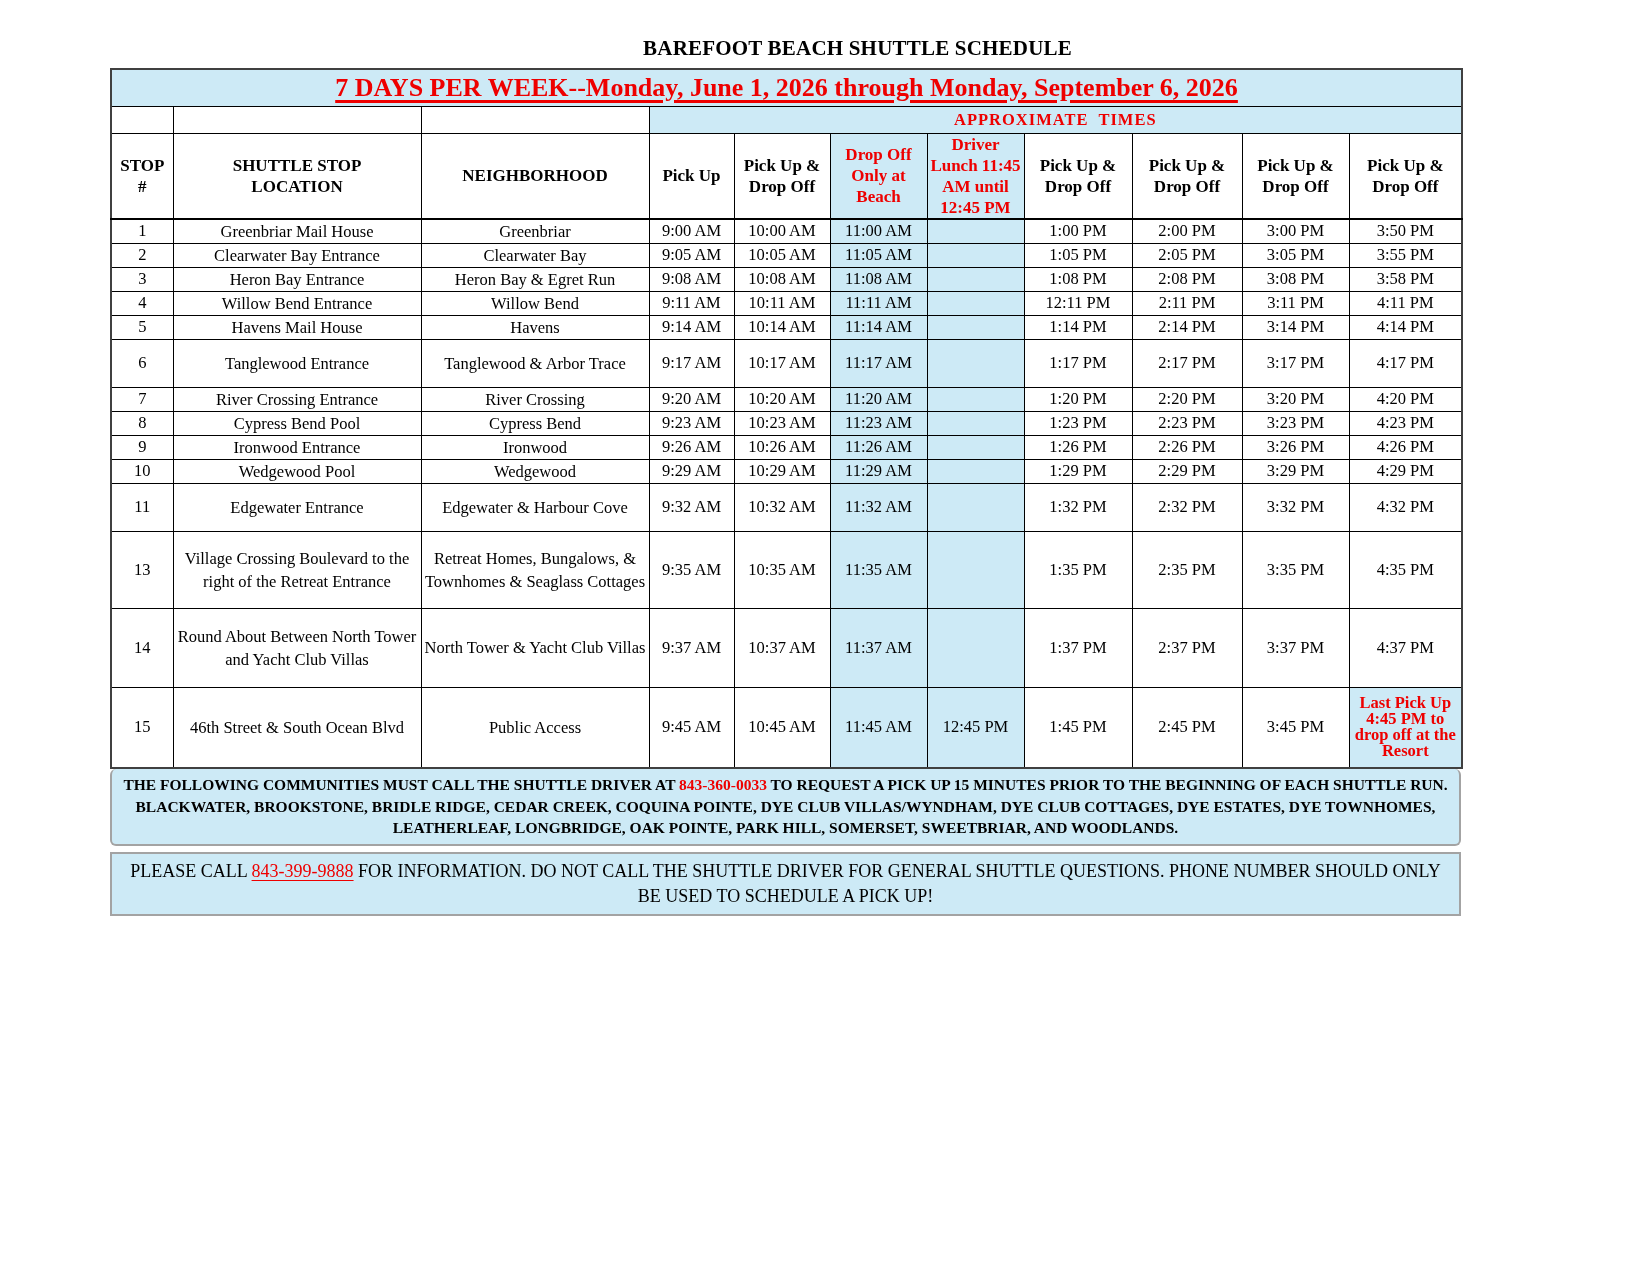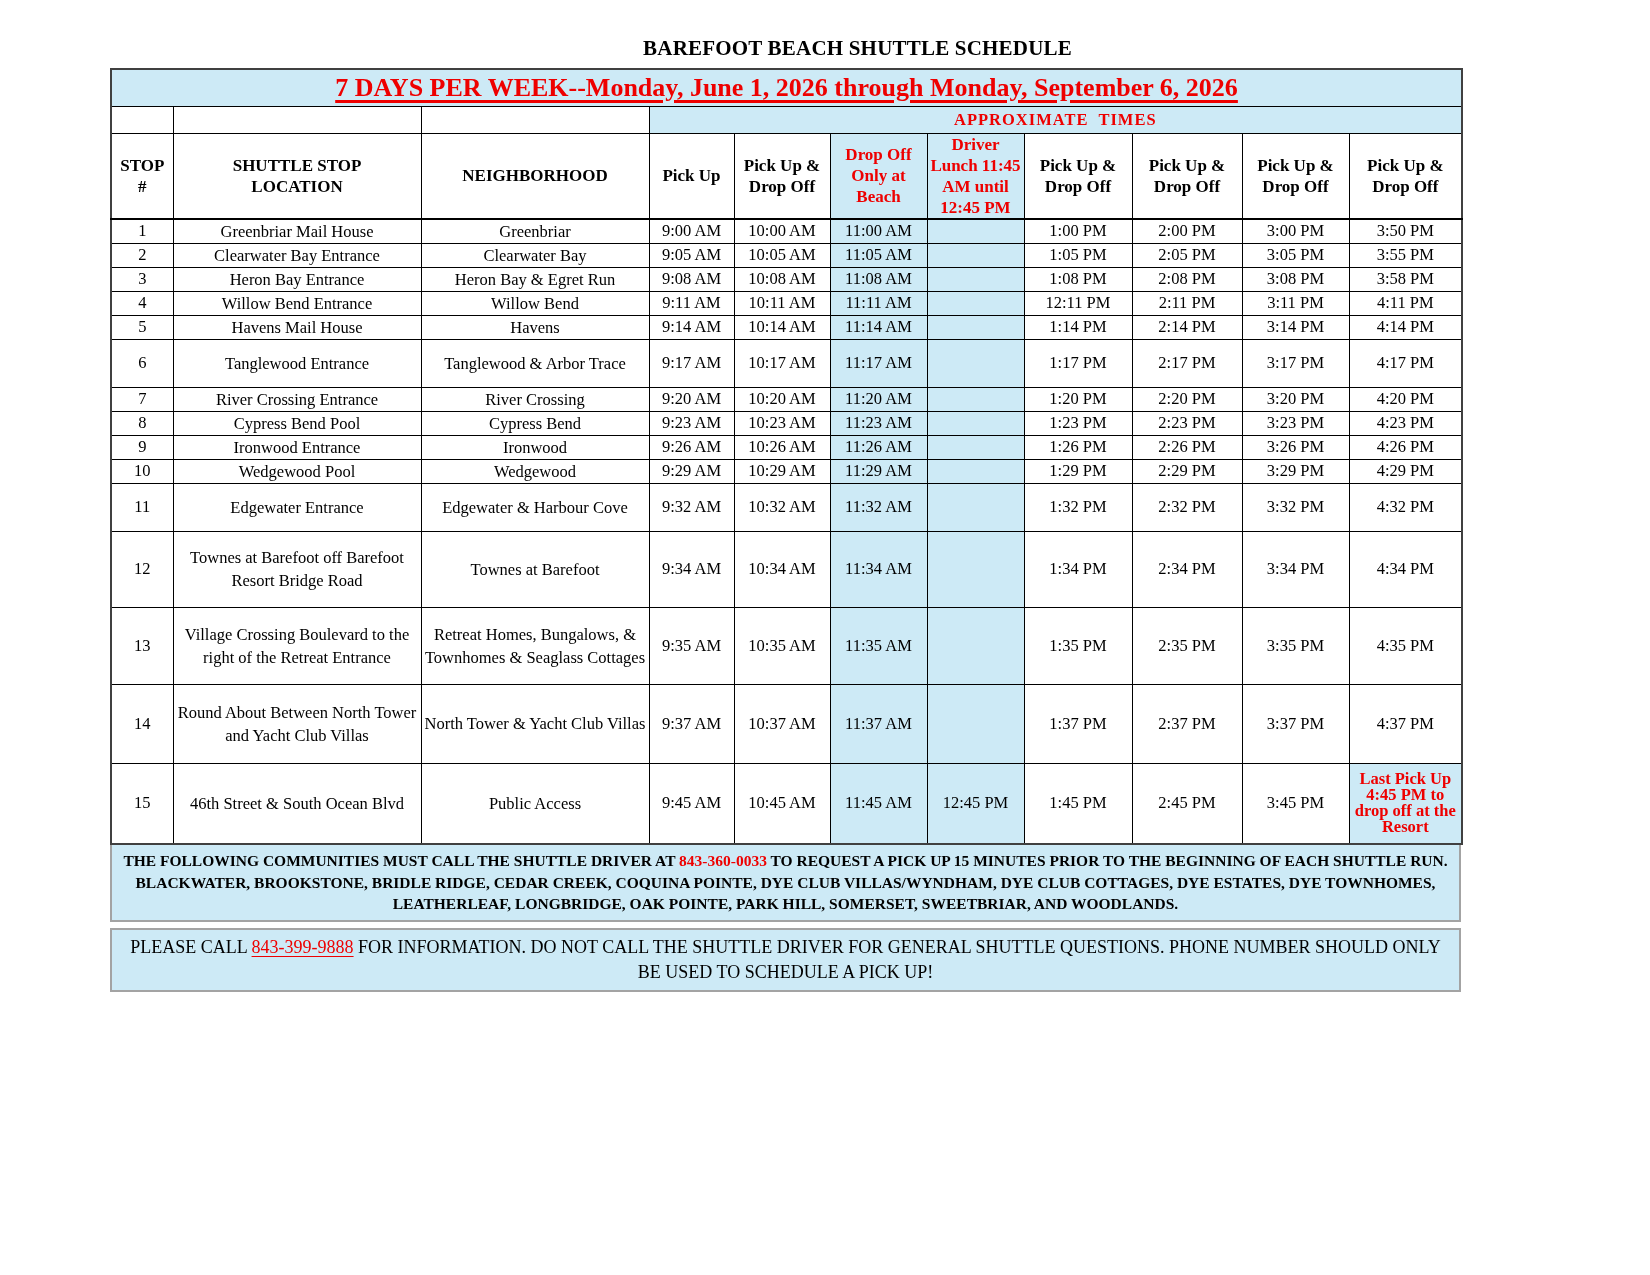--- a/index.html
+++ b/index.html
@@ -52,21 +52,21 @@
   td.last-special {
     color:var(--red); font-weight:bold; font-size:12.5px; line-height:16px;
     background:var(--blue); padding:0 4px; white-space:normal;
   }
   tbody tr { height:24px; }
   
   .note {
     border:2px solid #a3a3a3; background:var(--blue); width:1351px;
     text-align:center; padding:5px 8px;
   }
-  .note1 { margin-top:0; border-top:none; font-weight:bold; font-size:15.5px; line-height:21.5px; }
+  .note1 { margin-top:0; border-top:none; font-weight:bold; font-size:15.5px; line-height:21.5px;border-radius:6px; }
   .note2 { margin-top:6px; font-size:18px; line-height:25px; }
   .phone { color:var(--red); }
   .phone-link { color:var(--red); text-decoration:underline; text-underline-offset:3px; }
   :root { --blue:#cdeaf6; --red:#ee0000; --teal:#117c80; }
 </style>
 </head>
 <body>
 
 <div class="content">
   <div class="doc-title">BAREFOOT BEACH SHUTTLE SCHEDULE</div>
@@ -260,33 +260,20 @@
           <td class="c-nb">Edgewater &amp; Harbour Cove</td>
           <td class="c-time">9:32 AM</td>
           <td class="c-time">10:32 AM</td>
           <td class="c-time blue">11:32 AM</td>
           <td class="c-time blue"></td>
           <td class="c-time">1:32 PM</td>
           <td class="c-time">2:32 PM</td>
           <td class="c-time">3:32 PM</td>
           <td class="c-time">4:32 PM</td>
         </tr>
-        <tr style="height: 76px;">
-          <td class="c-stop">12</td>
-          <td class="c-loc va-bottom">Townes at Barefoot off Barefoot Resort Bridge Road</td>
-          <td class="c-nb va-bottom">Townes at Barefoot</td>
-          <td class="c-time">9:34 AM</td>
-          <td class="c-time">10:34 AM</td>
-          <td class="c-time blue">11:34 AM</td>
-          <td class="c-time blue"></td>
-          <td class="c-time">1:34 PM</td>
-          <td class="c-time">2:34 PM</td>
-          <td class="c-time">3:34 PM</td>
-          <td class="c-time">4:34 PM</td>
-        </tr>
         <tr style="height: 77px;">
           <td class="c-stop">13</td>
           <td class="c-loc">Village Crossing Boulevard to the right of the Retreat Entrance</td>
           <td class="c-nb">Retreat Homes, Bungalows, &amp; Townhomes &amp; Seaglass Cottages</td>
           <td class="c-time">9:35 AM</td>
           <td class="c-time">10:35 AM</td>
           <td class="c-time blue">11:35 AM</td>
           <td class="c-time blue"></td>
           <td class="c-time">1:35 PM</td>
           <td class="c-time">2:35 PM</td>

